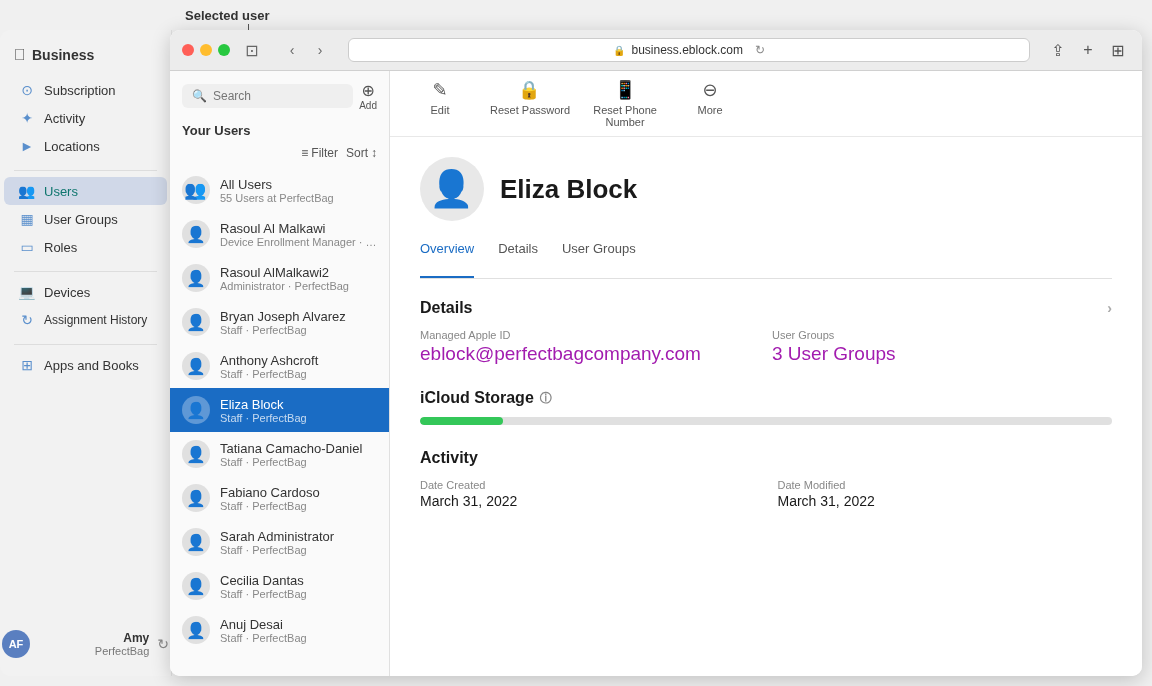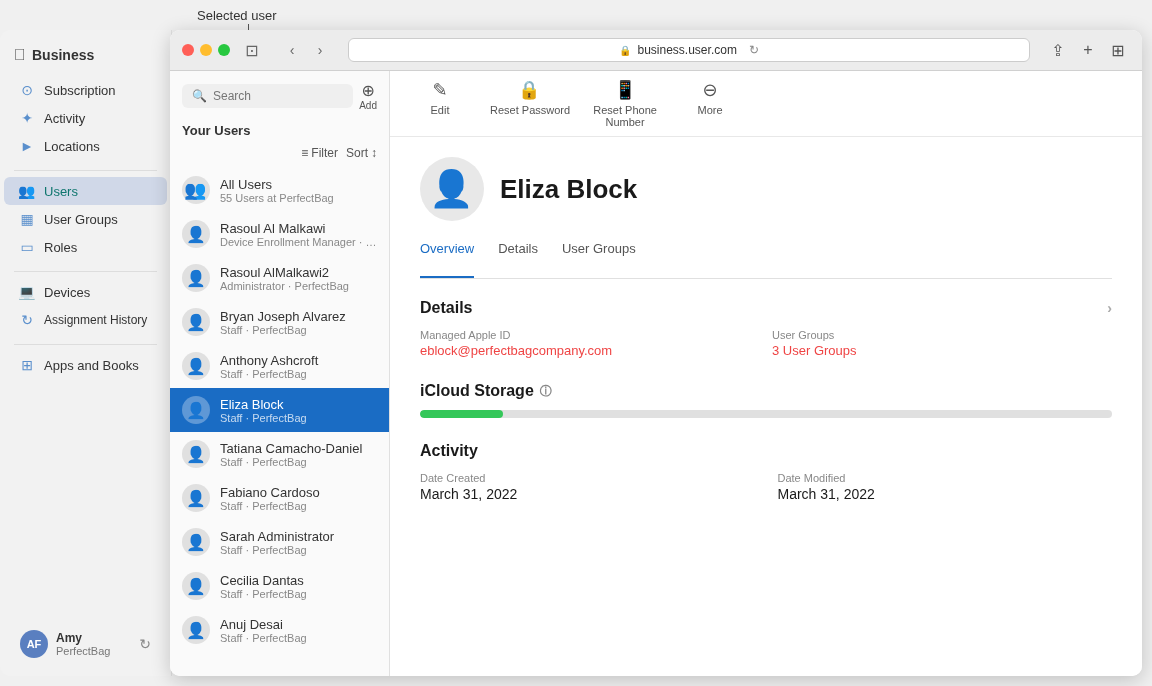--- a/index.html
+++ b/index.html
@@ -30,21 +30,21 @@
     .sidebar-brand { display: flex; align-items: center; gap: 6px; padding: 6px 14px 12px; }
     .sidebar-brand-icon { font-size: 16px; color: #555; }
     .sidebar-brand-text { font-size: 14px; font-weight: 600; color: #333; }
     .sidebar-section { margin-bottom: 4px; }
     .sidebar-item { display: flex; align-items: center; gap: 8px; padding: 6px 14px; cursor: pointer; border-radius: 6px; margin: 0 4px; }
     .sidebar-item.selected { background: #d0d8e8; }
     .sidebar-item-icon { font-size: 14px; width: 18px; text-align: center; }
     .sidebar-item-label { font-size: 13px; color: #333; }
     .sidebar-item-label.blue { color: #0f766e; }
     .sidebar-divider { height: 1px; background: #ddd; margin: 6px 14px; }
-    .sidebar-footer { margin-top: auto; padding: 8px 20px; display: flex; align-items: center; gap: 8px; }
+    .sidebar-footer { margin-top: auto; padding: 8px 2px; display: flex; align-items: center; gap: 8px; text-align: right; }
     .avatar-circle { width: 28px; height: 28px; border-radius: 50%; background: #5a7fc0; display: flex; align-items: center; justify-content: center; font-size: 11px; color: #fff; font-weight: 600; flex-shrink: 0; }
     .footer-user-info { flex: 1; }
     .footer-user-name { font-size: 12px; font-weight: 600; color: #333; }
     .footer-user-org { font-size: 11px; color: #777; }
     .footer-refresh { font-size: 14px; color: #888; cursor: pointer; }
 
     
     .user-list-panel { width: 220px; border-right: 1px solid #e0e0e0; display: flex; flex-direction: column; background: #fafafa; }
     .user-list-header { padding: 10px 12px 6px; display: flex; align-items: center; gap: 6px; }
     .search-box { flex: 1; background: #efefef; border-radius: 6px; padding: 5px 10px; display: flex; align-items: center; gap: 6px; }
@@ -78,21 +78,21 @@
     .user-header { display: flex; align-items: center; gap: 16px; margin-bottom: 20px; }
     .user-large-avatar { width: 64px; height: 64px; border-radius: 50%; background: #e8e8e8; display: flex; align-items: center; justify-content: center; font-size: 36px; color: #999; flex-shrink: 0; }
     .user-header-name { font-size: 26px; font-weight: 600; color: #1a1a1a; }
     .tabs-bar { display: flex; gap: 24px; margin-bottom: 20px; border-bottom: 1px solid #e0e0e0; }
     .tab { font-size: 13px; color: #555; padding-bottom: 20px; cursor: pointer; border-bottom: 2px solid transparent; }
     .tab.active { color: #1a6cc4; border-bottom-color: #1a6cc4; font-weight: 500; }
     .section-header { font-size: 16px; font-weight: 600; color: #1a1a1a; margin-bottom: 12px; display: flex; align-items: center; justify-content: space-between; }
     .section-chevron { font-size: 14px; color: #aaa; }
     .details-grid { display: grid; grid-template-columns: 1fr 1fr; gap: 12px; margin-bottom: 24px; }
     .detail-field-label { font-size: 11px; color: #888; margin-bottom: 2px; }
-    .detail-field-value { font-size: 13px; color: #ef4444; }
+    .detail-field-value { font-size: 19px; color: #a21caf; }
     .storage-section { margin-bottom: 24px; }
     .storage-header { font-size: 16px; font-weight: 600; color: #1a1a1a; margin-bottom: 10px; display: flex; align-items: center; gap: 6px; }
     .storage-info-icon { font-size: 12px; color: #888; }
     .storage-bar-container { height: 8px; background: #e0e0e0; border-radius: 4px; margin-bottom: 10px; overflow: hidden; }
     .storage-bar-used { height: 100%; background: #34c759; border-radius: 4px; }
     .storage-stats { display: flex; gap: 30px; }
     .storage-stat-value { font-size: 16px; font-weight: 600; color: #1a1a1a; }
     .storage-stat-label { font-size: 11px; color: #888; }
     .activity-section { }
     .activity-header { font-size: 16px; font-weight: 600; color: #1a1a1a; margin-bottom: 12px; }
@@ -109,21 +109,21 @@
     
     .outer-area { position: absolute; top: 0; left: 0; width: 1152px; height: 686px; pointer-events: none; }
 
     
     .app-sidebar { position: absolute; top: 30px; left: 0; width: 172px; bottom: 10px; background: #f2f2f2; border-radius: 10px 0 0 10px; display: flex; flex-direction: column; padding: 10px 0; border-right: 1px solid #e0e0e0; }
   </style>
 </head>
 <body>
 
 <div class="outer-area">
-  <div class="annotation" style="top: 8px; left: 197px;">Selected user</div>
+  <div class="annotation" style="top: 8px; left: 185px; font-weight: bold;">Selected user</div>
   <div style="position:absolute; top:24px; left:248px; width:1px; height:130px; border-left:1px solid #555;"></div>
 
   <div class="annotation" style="top: 350px; right: 22px;">User details</div>
   <div style="position:absolute; top:150px; right:86px; width:1px; height:360px; border-left:1px solid #555;"></div>
   <div style="position:absolute; top:150px; right:86px; width:30px; height:1px; border-top:1px solid #555;"></div>
   <div style="position:absolute; top:510px; right:86px; width:30px; height:1px; border-top:1px solid #555;"></div>
 </div>
 
 <div class="app-sidebar">
   <div class="sidebar-brand">
@@ -202,21 +202,21 @@
       <div class="traffic-light tl-yellow"></div>
       <div class="traffic-light tl-green"></div>
     </div>
     <div class="sidebar-toggle">⊡</div>
     <div class="nav-btns">
       <div class="nav-btn">‹</div>
       <div class="nav-btn">›</div>
     </div>
     <div class="url-bar">
       <span class="url-bar-icon">🔒</span>
-      <span class="url-text">business.user.com</span>
+      <span class="url-text">business.eblock.com</span>
       <span style="font-size:12px;color:#888;margin-left:6px;">↻</span>
     </div>
     <div class="toolbar-actions">
       <div class="toolbar-btn">⇪</div>
       <div class="toolbar-btn">+</div>
       <div class="toolbar-btn">⊞</div>
     </div>
   </div>
 
   <div class="app-layout">

